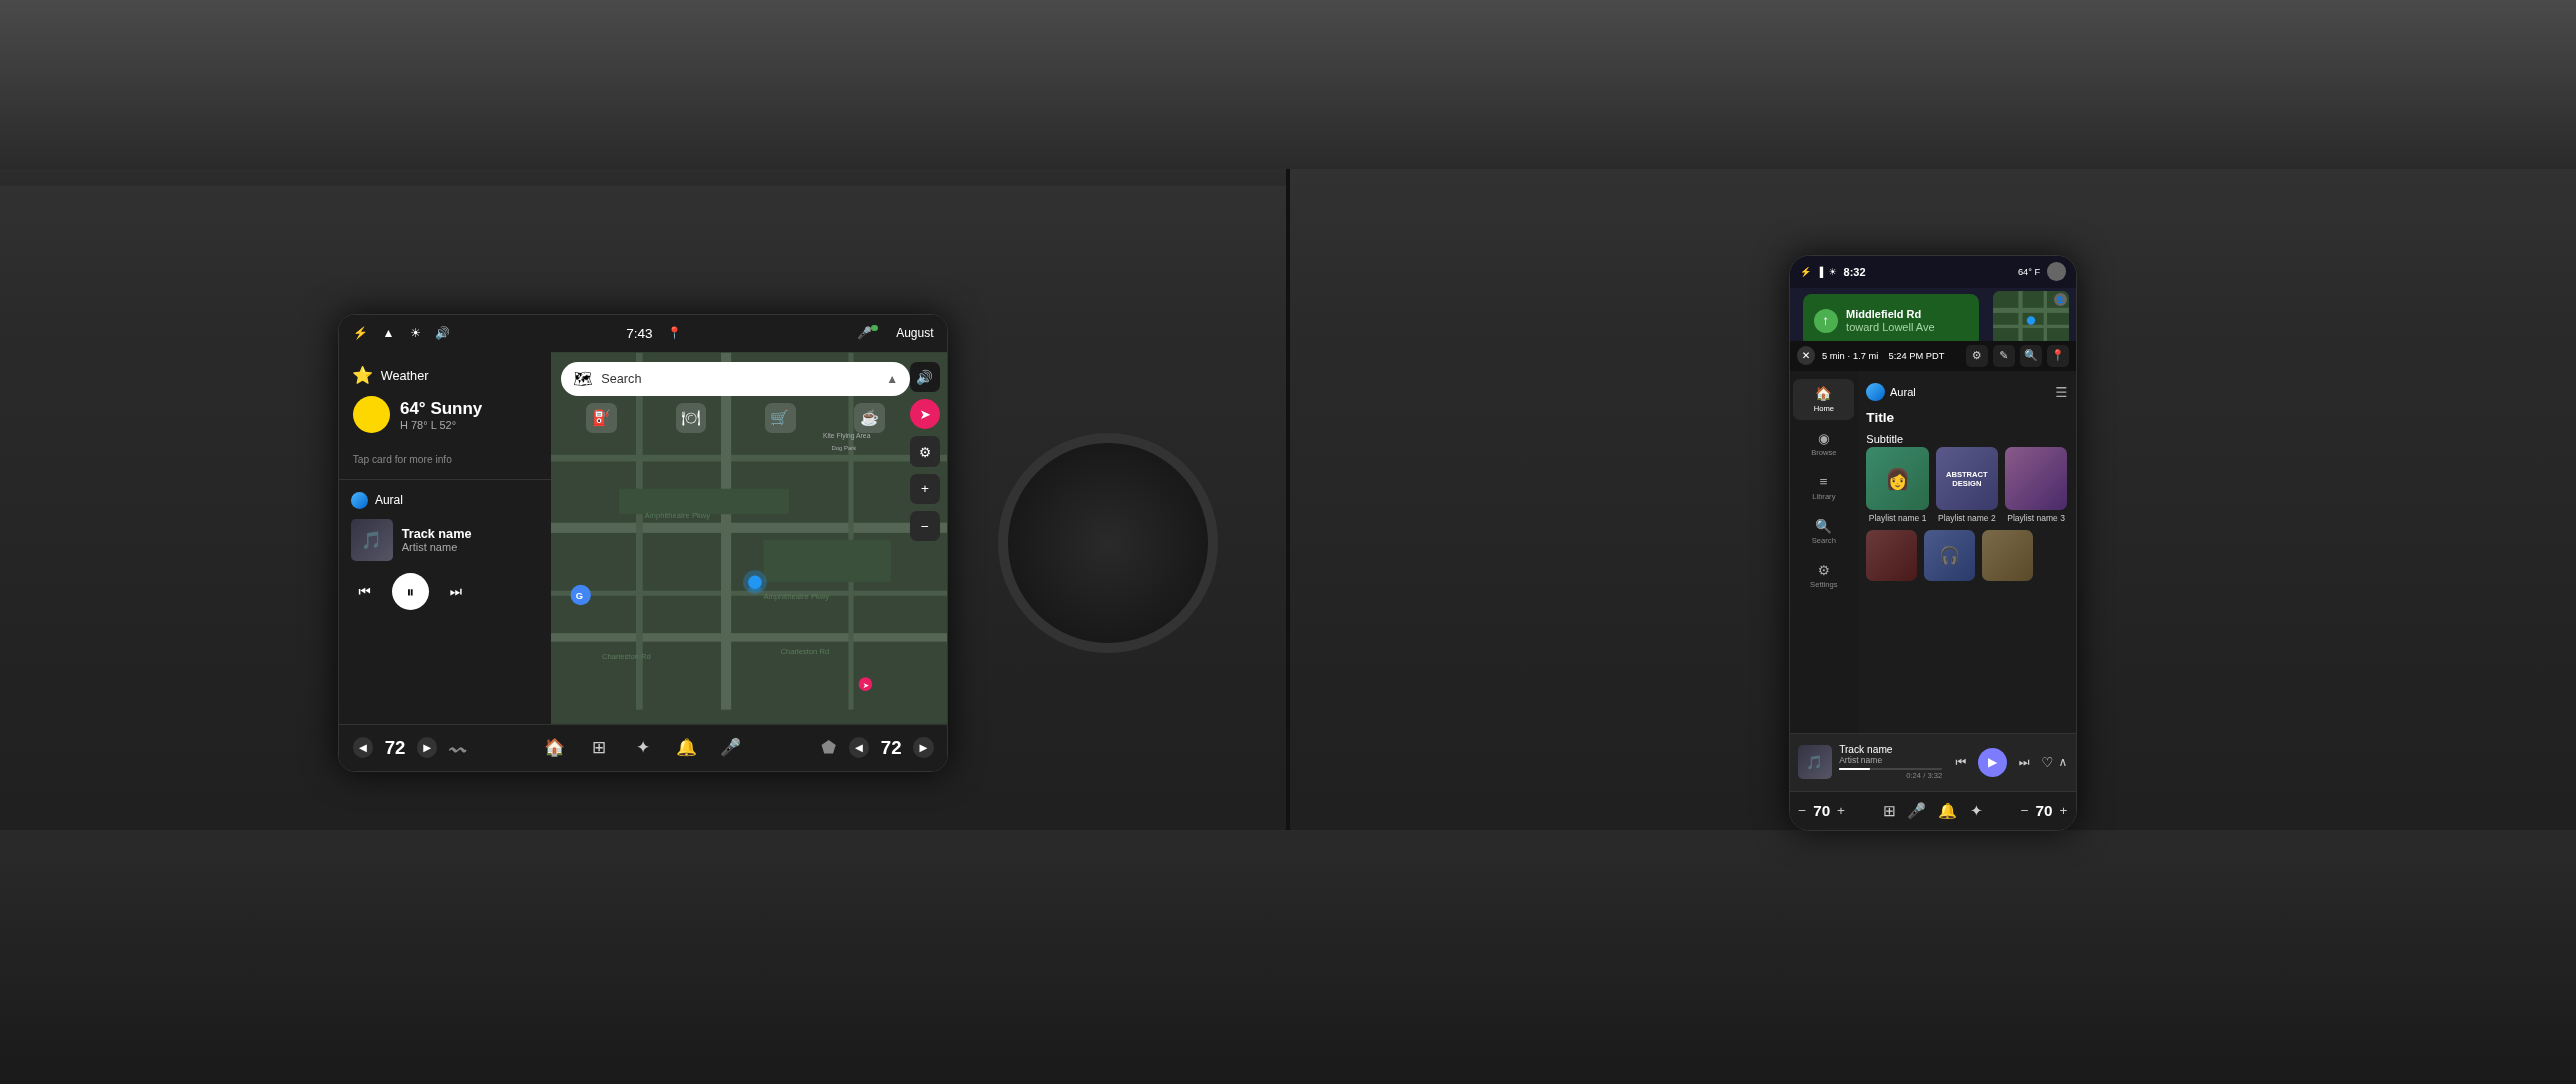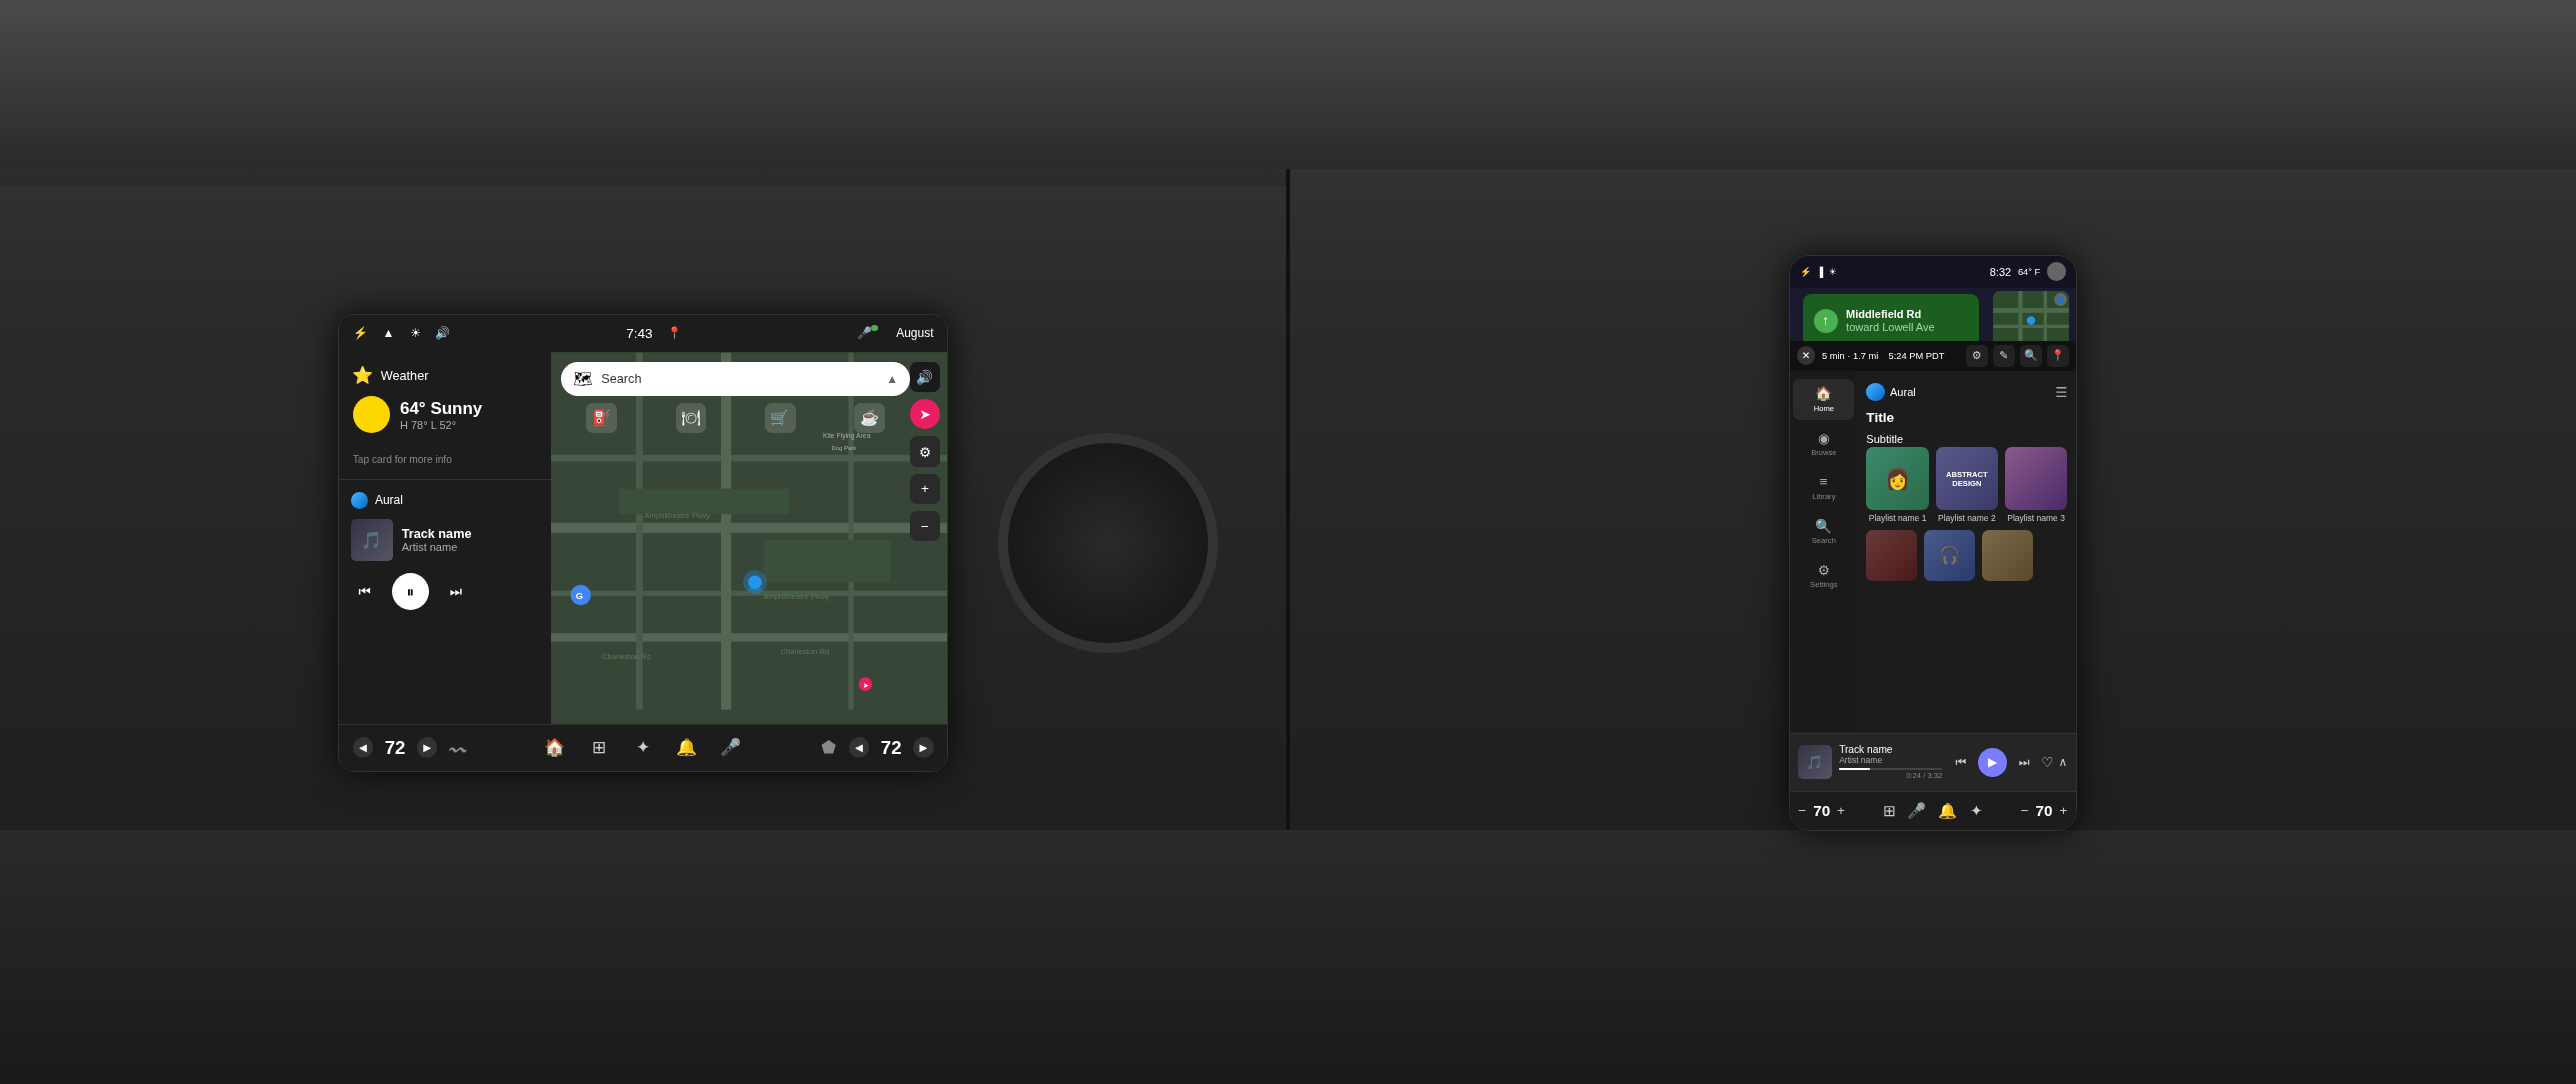--- a/index.html
+++ b/index.html
@@ -434,24 +434,24 @@
       align-items: center;
     }
 
     .phone-status-icon {
       color: #fff;
       font-size: 9.3px;
     }
 
     .phone-time {
       flex: 1;
-      text-align: right;
+      text-align: left;
       color: #fff;
       font-size: 11px;
-      font-weight: 400;
+      font-weight: 700;
     }
 
     .phone-status-right {
       color: #fff;
       font-size: 9.3px;
     }
 
     .phone-avatar {
       width: 18.6px;
       height: 18.6px;

